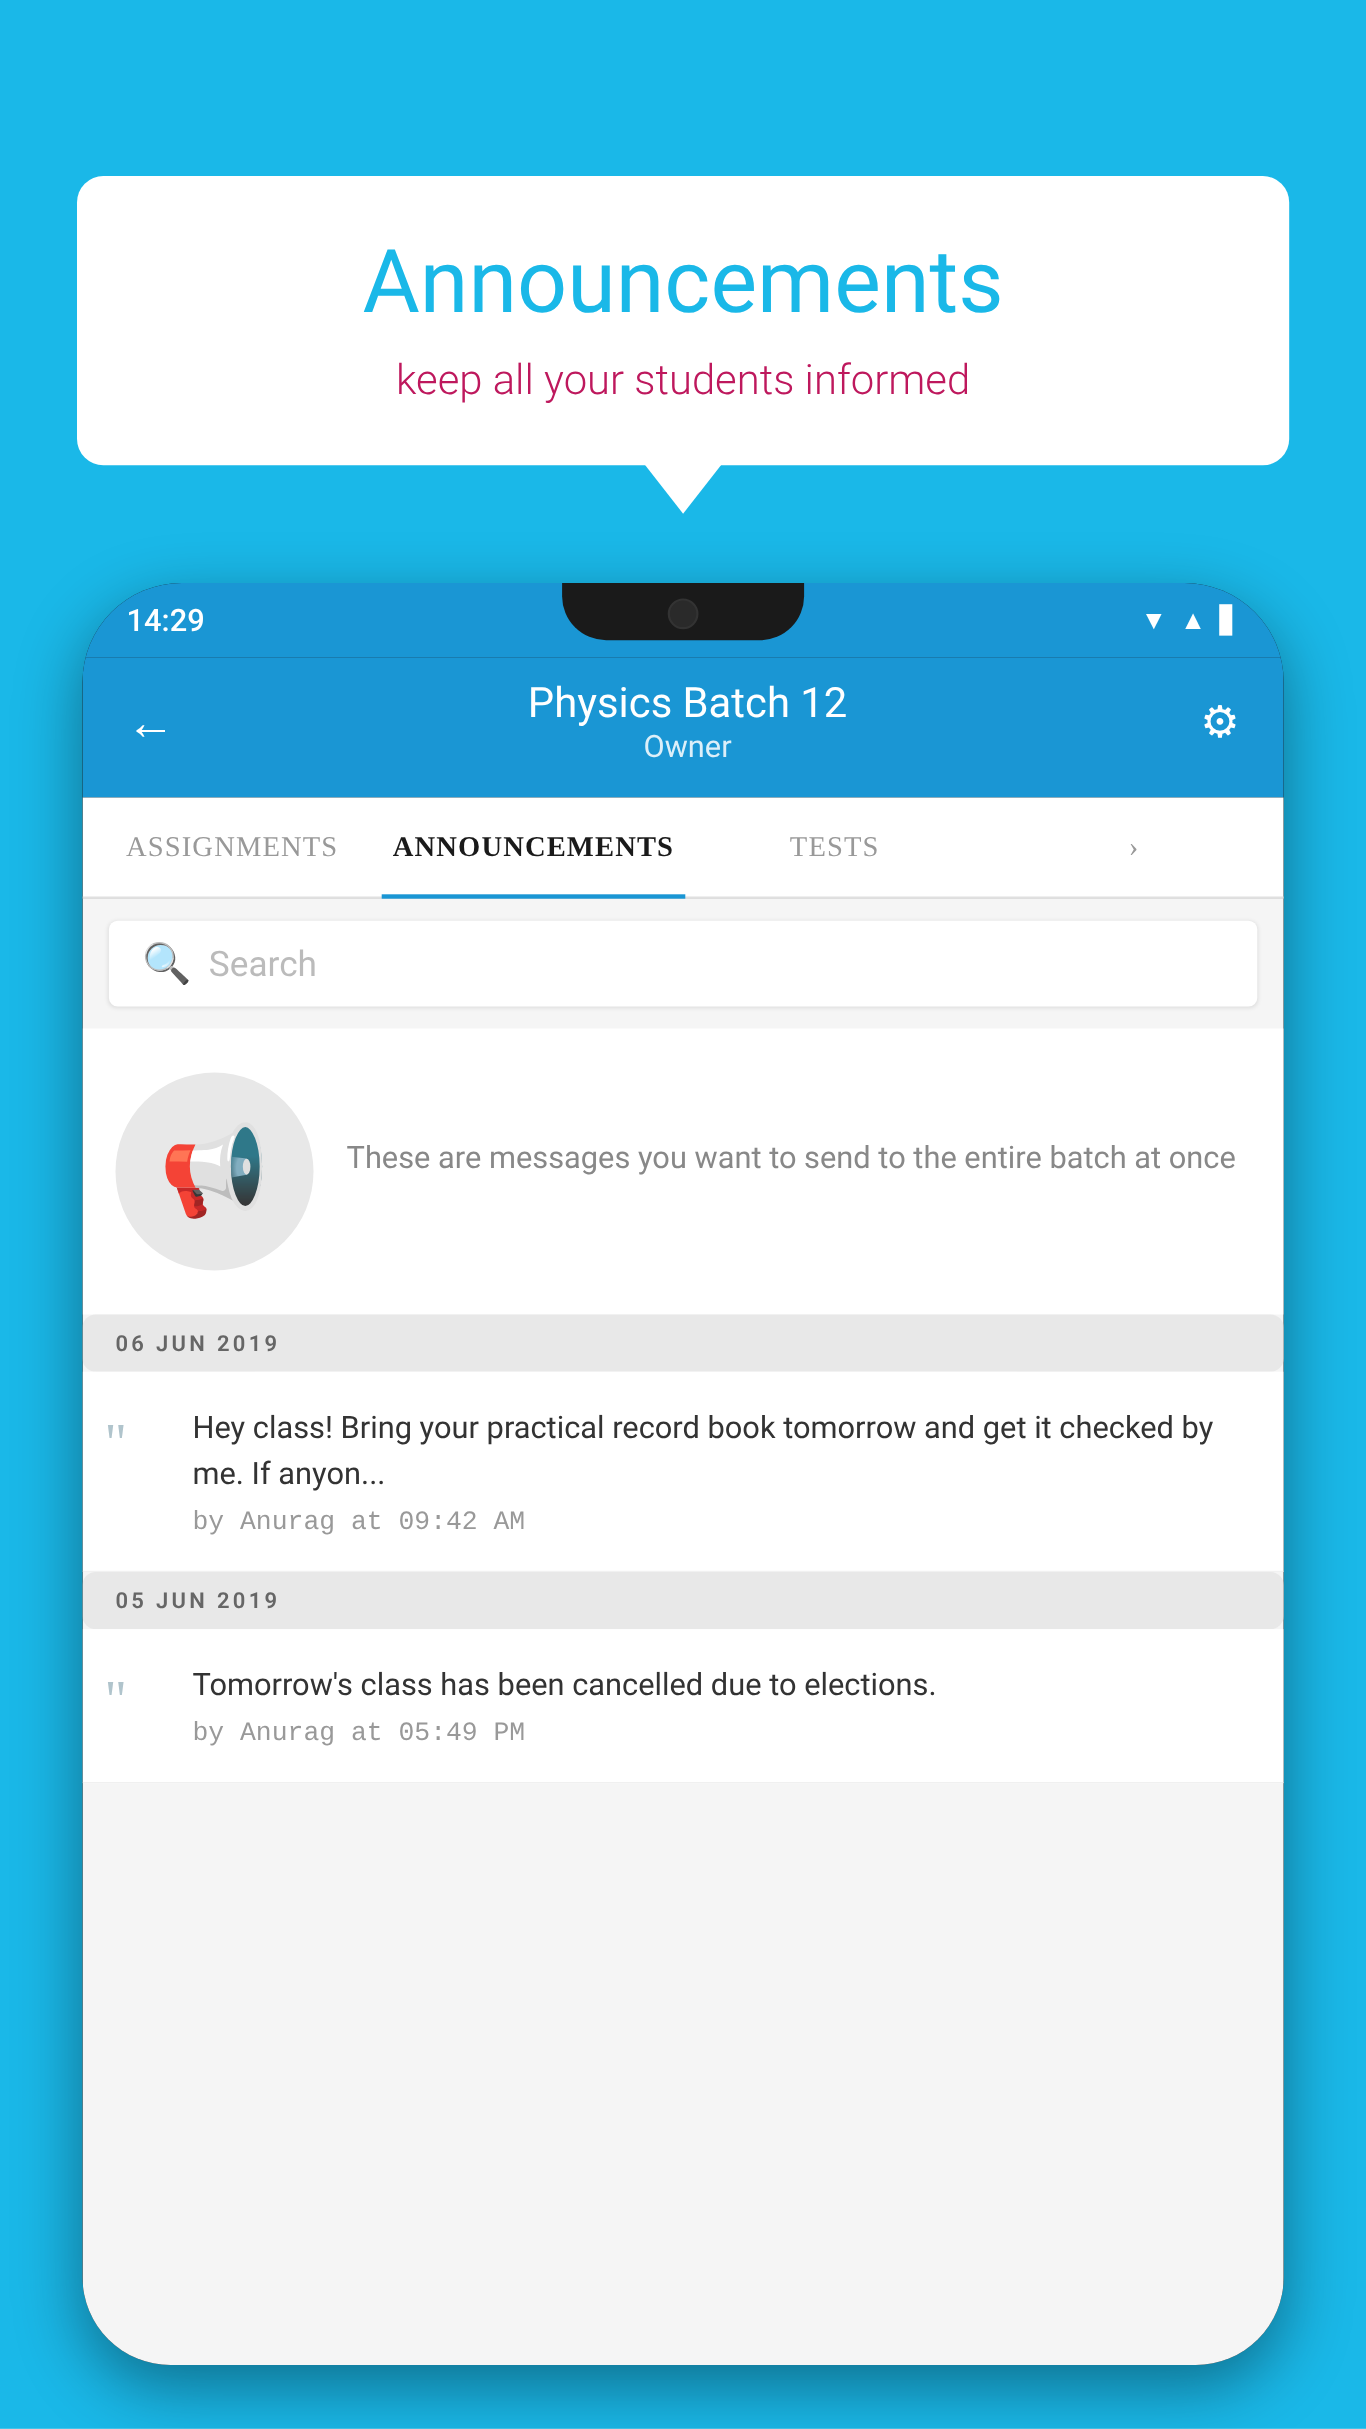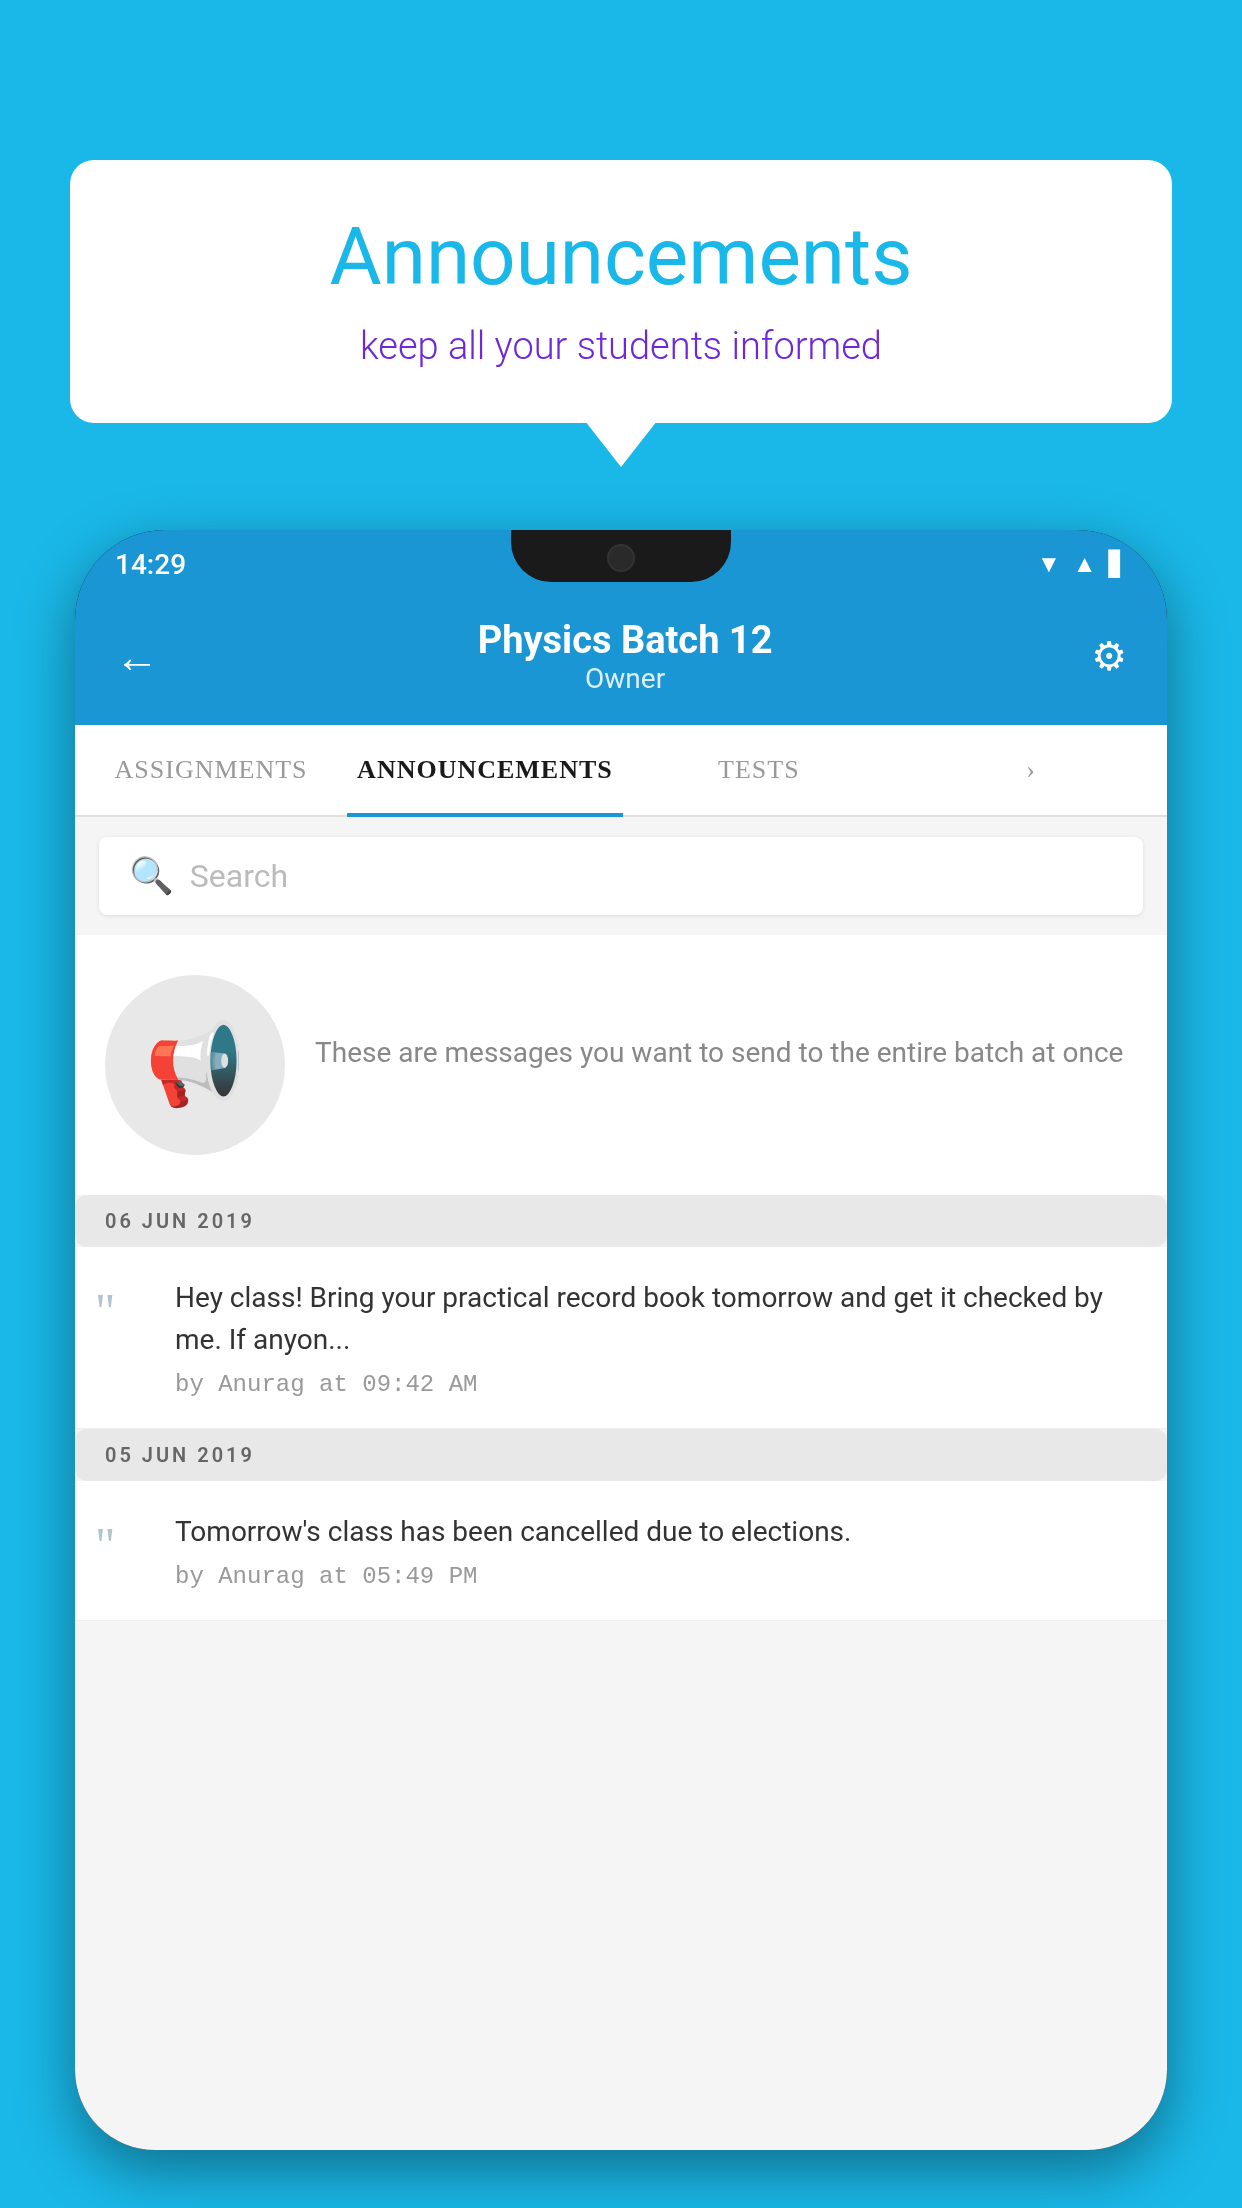--- a/index.html
+++ b/index.html
@@ -43,21 +43,21 @@
     }
 
     .speech-bubble .title {
       color: #1ab8e8;
       font-size: 80px;
       font-weight: 400;
       margin-bottom: 20px;
     }
 
     .speech-bubble .subtitle {
-      color: #6d28d9;
+      color: #be185d;
       font-size: 38px;
       font-weight: 300;
     }
 
     
     .phone-container {
       position: absolute;
       top: 530px;
       left: 75px;
       right: 75px;
@@ -142,21 +142,21 @@
       cursor: pointer;
     }
 
     .header-title-group {
       text-align: center;
     }
 
     .header-title {
       color: white;
       font-size: 38px;
-      font-weight: 700;
+      font-weight: 400;
     }
 
     .header-subtitle {
       color: rgba(255,255,255,0.85);
       font-size: 28px;
       font-weight: 400;
     }
 
     .header-settings {
       color: white;

